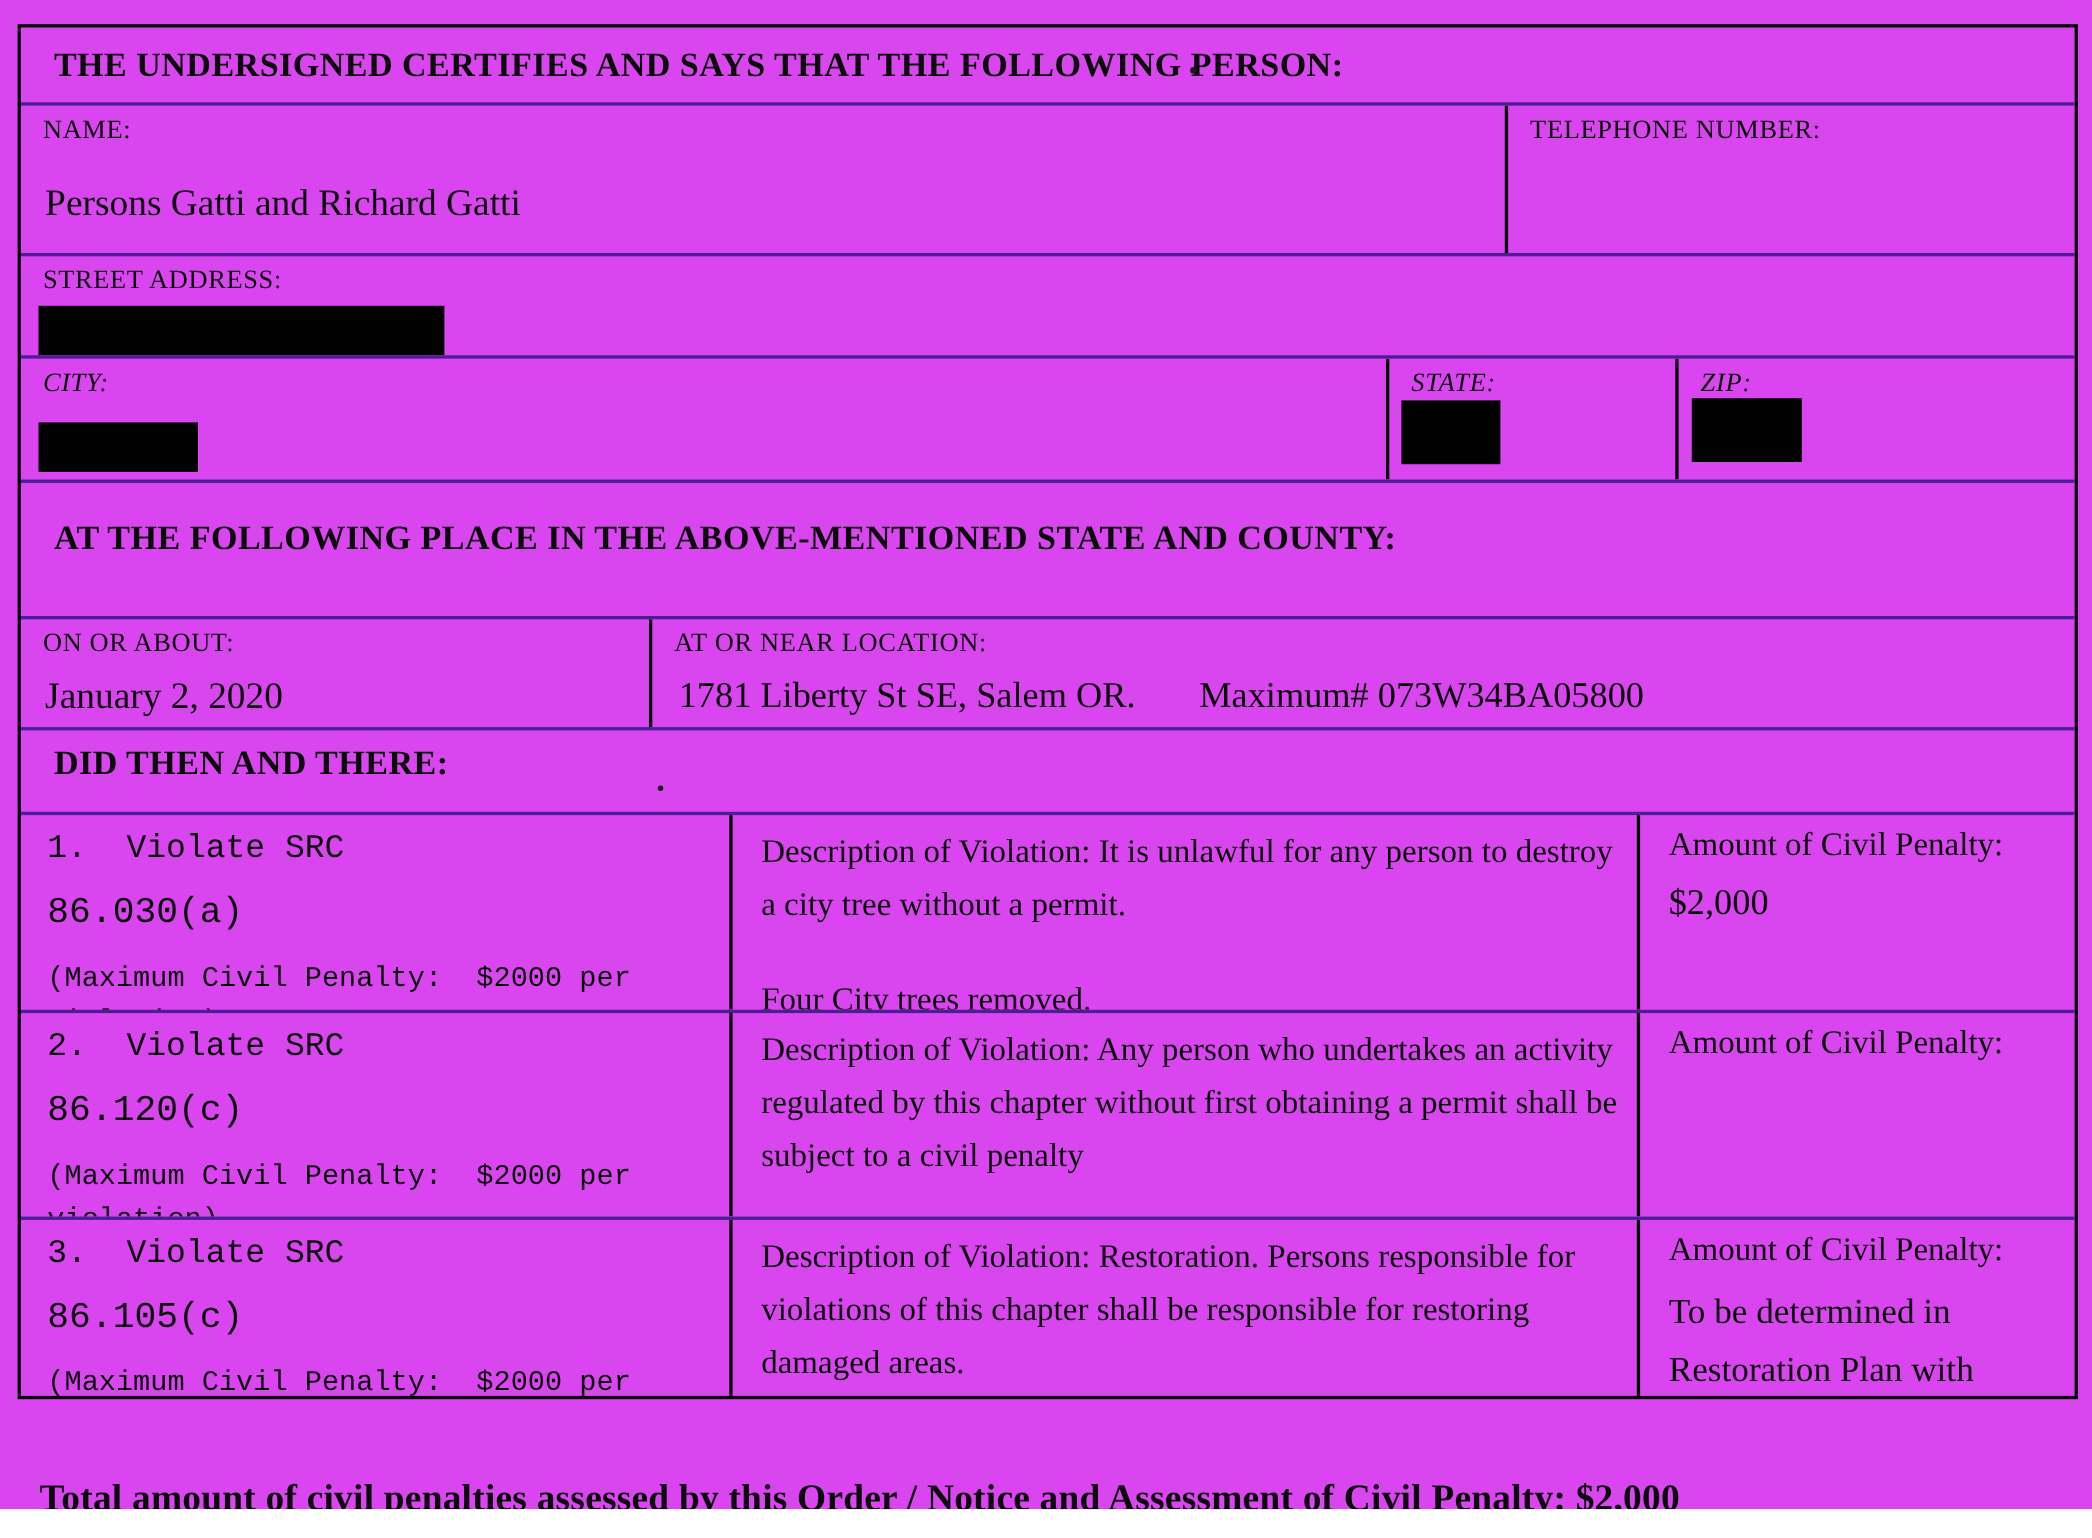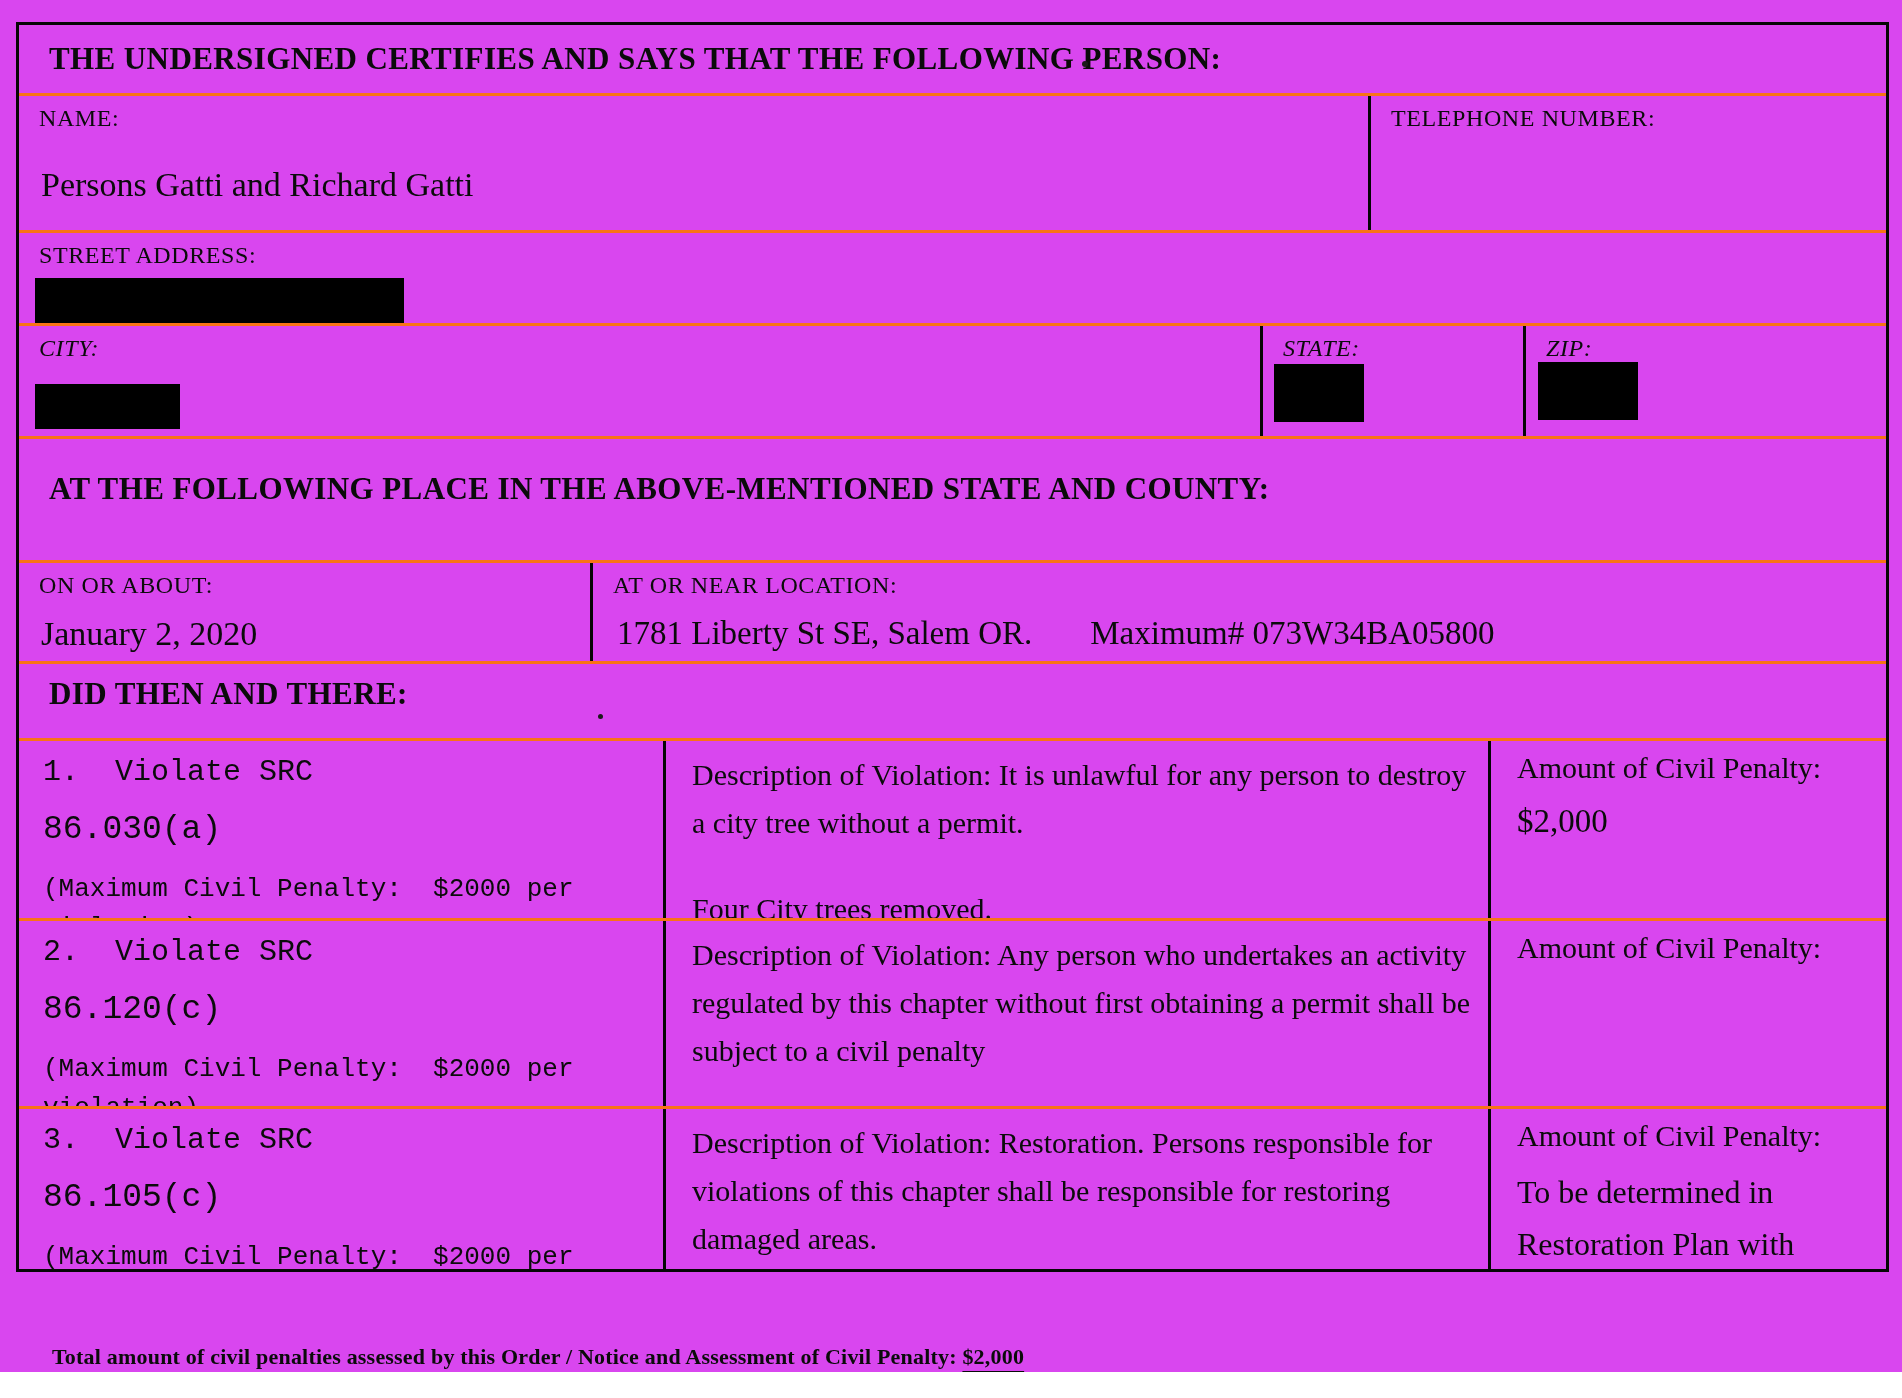--- a/index.html
+++ b/index.html
@@ -5,21 +5,21 @@
   html,body{margin:0;padding:0;background:#ffffff;}
   .page{
     position:relative;width:1902px;height:1372px;background:#d946ef;
     font-family:"Liberation Serif","DejaVu Serif",serif;color:#0b0b0b;
     overflow:hidden;
   }
   .form{
     position:absolute;left:16px;top:22px;width:1867px;
     border:3px solid #060606;
   }
-  .row{position:relative;border-top:3px solid #f97316;display:flex;overflow:hidden;}
+  .row{position:relative;border-top:3px solid #4c1d95;display:flex;overflow:hidden;}
   .row:first-child{border-top:none;}
   .cell{position:relative;overflow:hidden;}
   .cell + .cell{border-left:3px solid #060606;}
 
   .row-title{height:68px;}
   .row-name{height:134px;}
   .row-street{height:90px;}
   .row-city{height:110px;font-style:italic;}
   .row-place{height:121px;}
   .row-when{height:98px;}
@@ -67,22 +67,22 @@
   .amt-value{font-size:33px;margin-top:18px;}
   .amt-value-wrap{font-size:32px;line-height:1.62;margin-top:14px;}
 
   .redact{position:absolute;background:#000;}
   .redact-street{left:16px;top:45px;width:369px;height:46px;}
   .redact-city{left:16px;top:58px;width:145px;height:45px;}
   .redact-state{left:11px;top:38px;width:90px;height:58px;}
   .redact-zip{left:12px;top:36px;width:100px;height:58px;}
 
   .total-line{
-    position:absolute;left:52px;top:1344px;width:1830px;
-    font-size:22px;font-weight:bold;letter-spacing:0.2px;white-space:nowrap;
+    position:absolute;left:36px;top:1344px;width:1830px;
+    font-size:34px;font-weight:bold;letter-spacing:0.2px;white-space:nowrap;
   }
   .total-value{
     text-decoration:underline;text-decoration-thickness:3px;text-underline-offset:7px;
   }
   .speck{position:absolute;background:#1a1a1a;border-radius:50%;}
   .speck-1{left:1082px;top:61px;width:6px;height:6px;}
   .speck-2{left:598px;top:714px;width:5px;height:5px;}
 </style>
 </head>
 <body>

